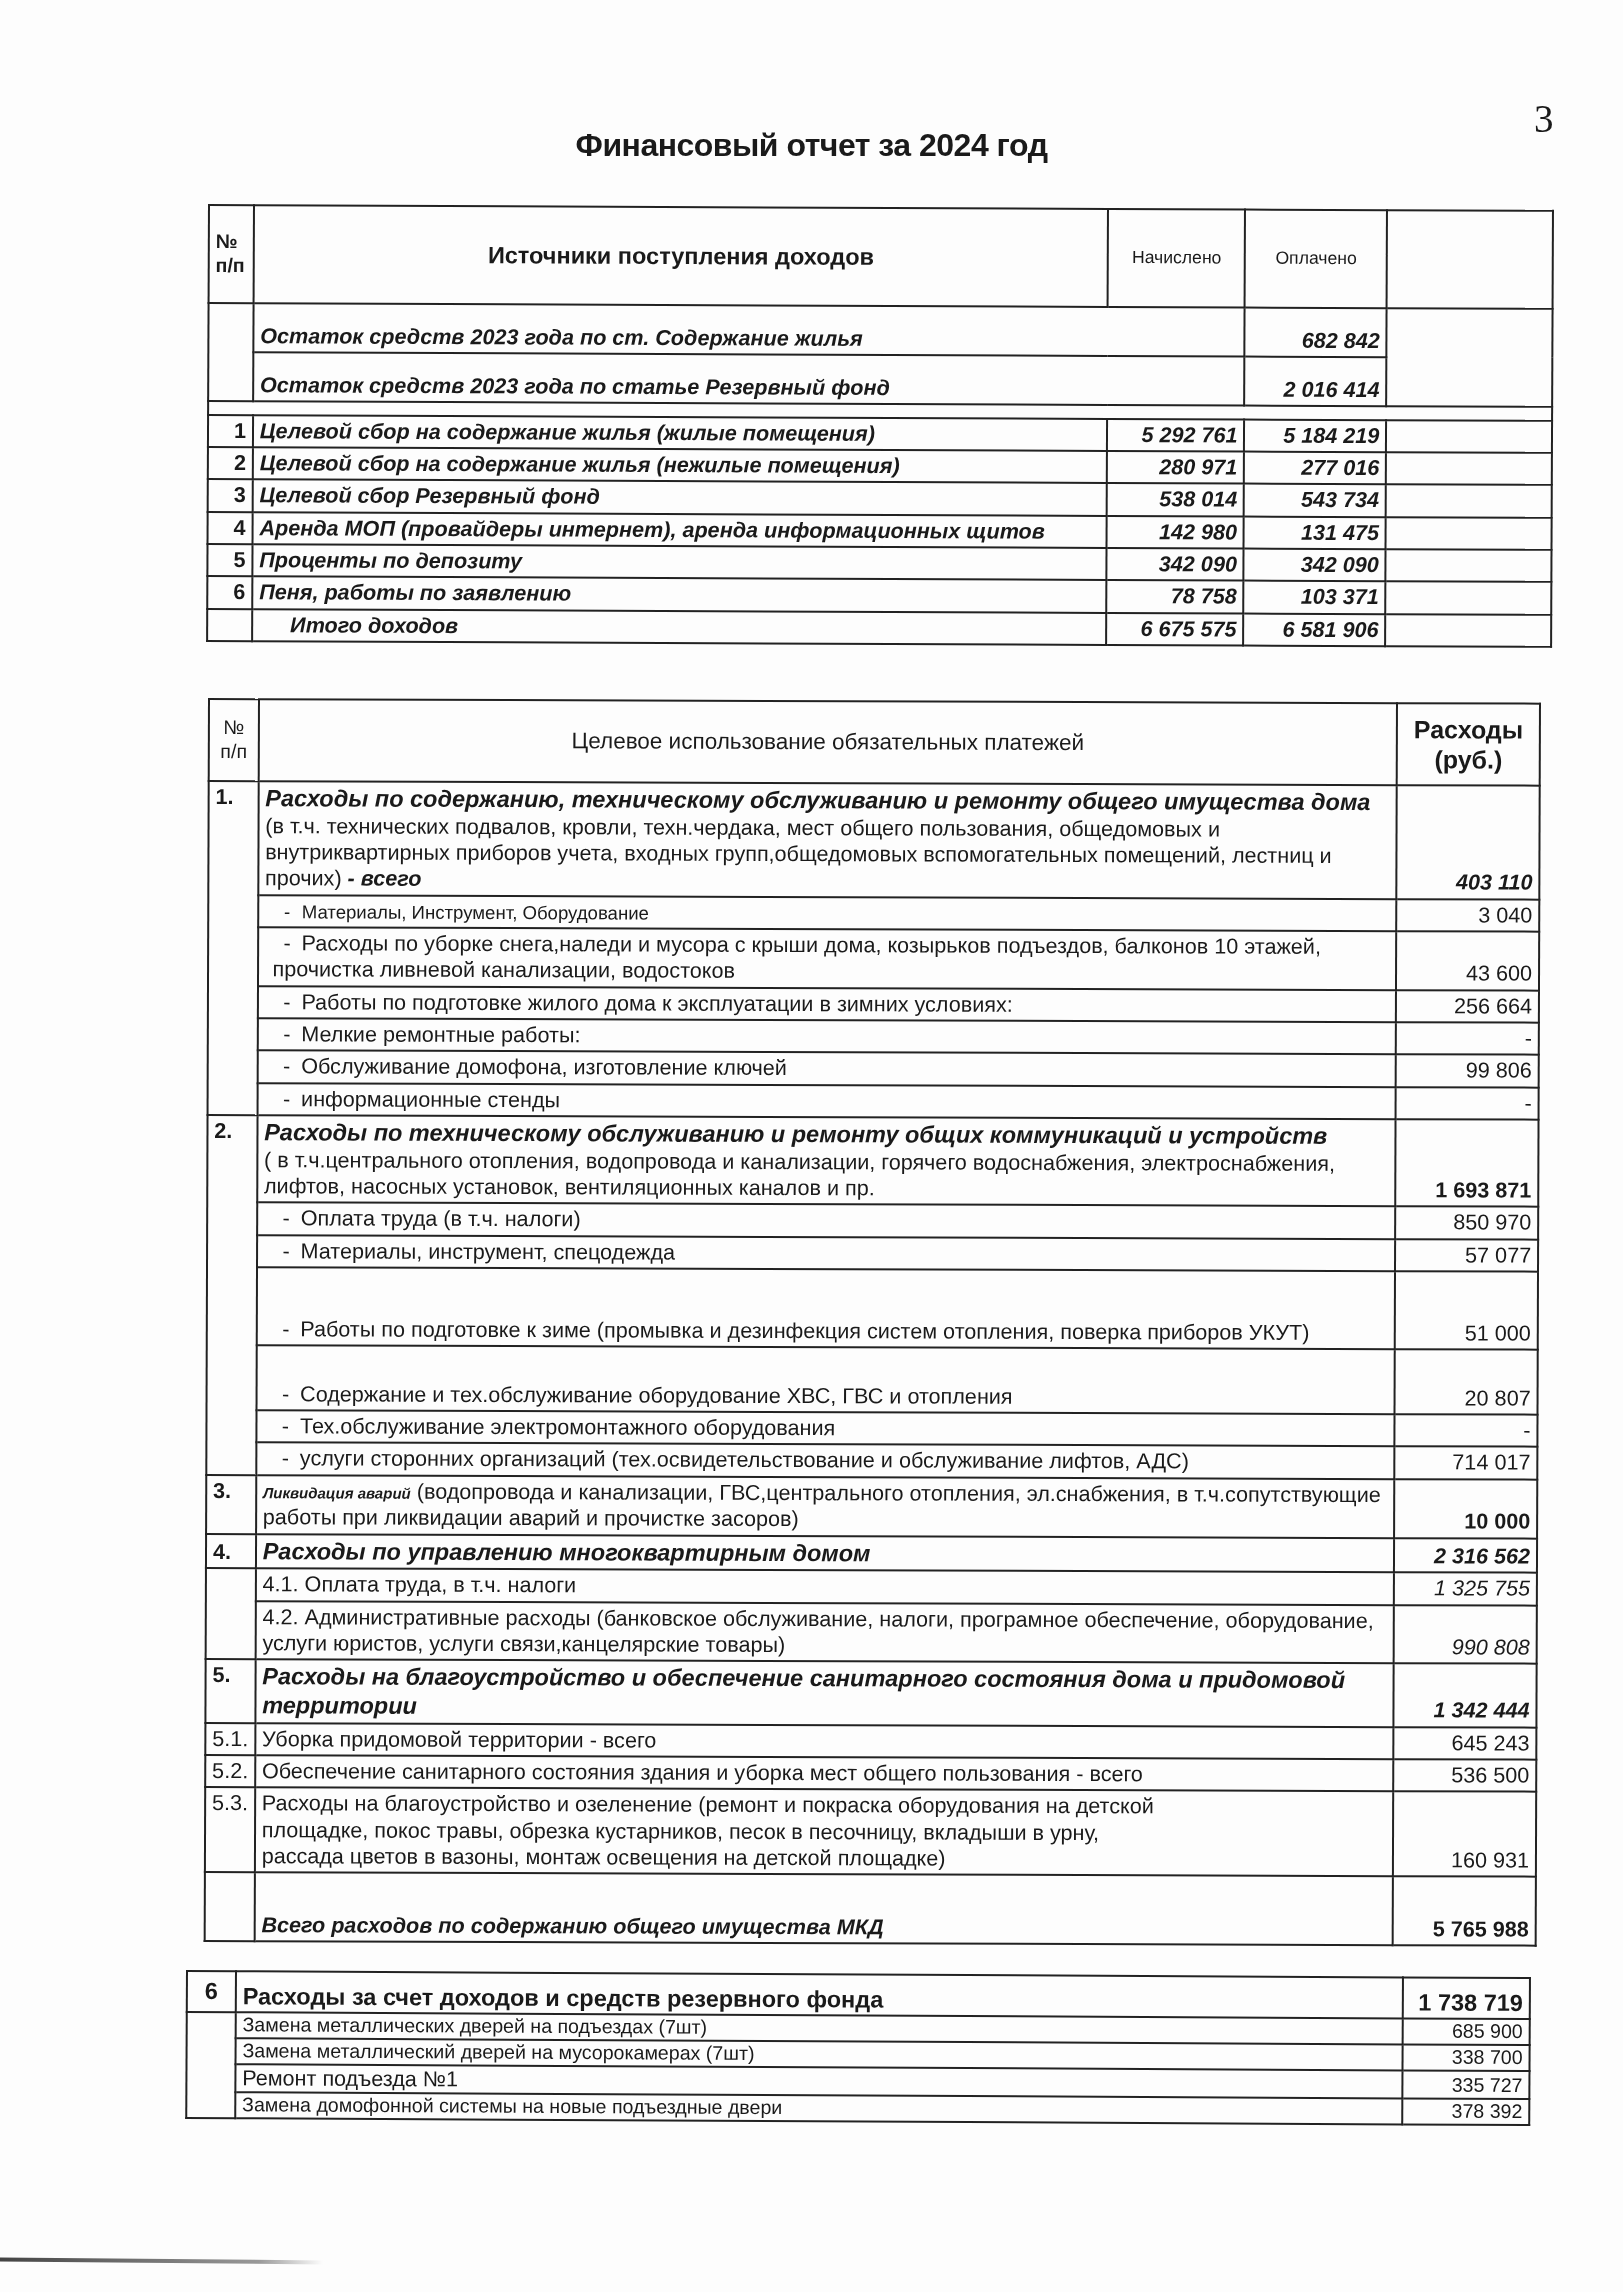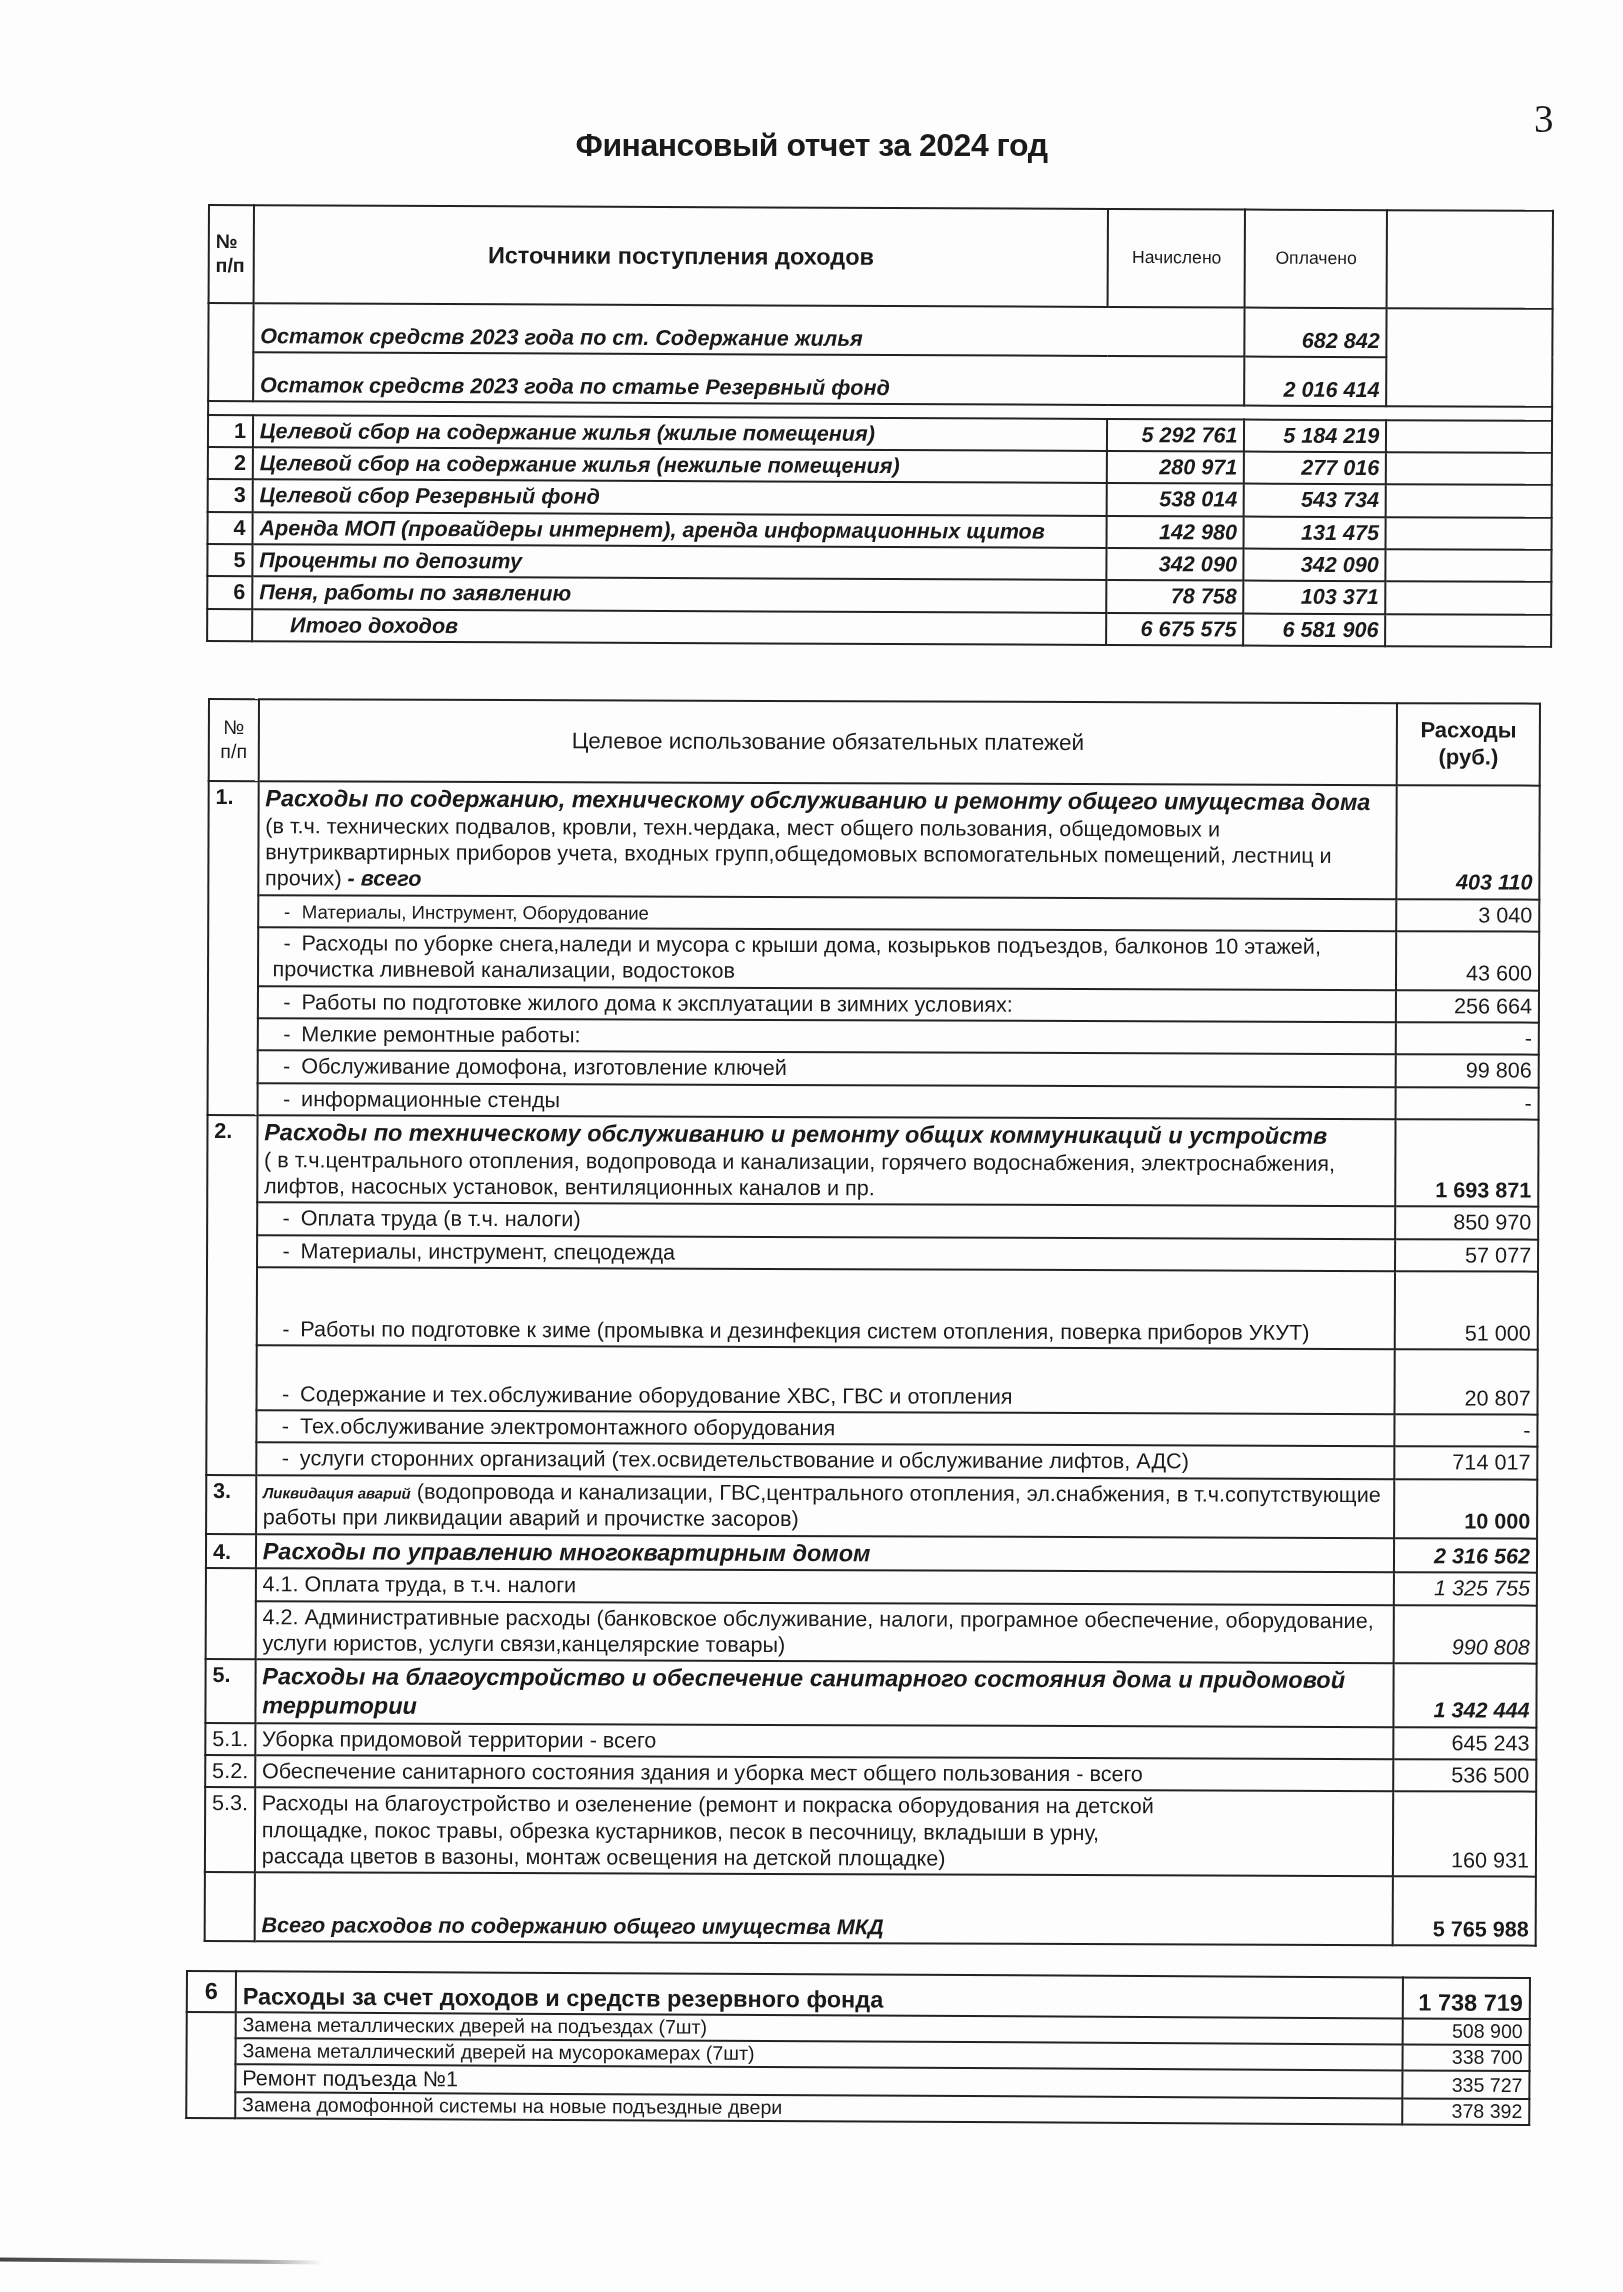--- a/index.html
+++ b/index.html
@@ -127,21 +127,21 @@
 <table id="expense">
   <colgroup>
       <col style="width:45px">
       <col style="width:1145px">
       <col style="width:143px">
     </colgroup>
   <tbody>
       <tr class="hdr">
     <td class="c" style="font-size:19.6px">№ п/п</td>
     <td class="c" style="font-size:22.5px">Целевое использование  обязательных платежей</td>
-    <td class="c b" style="font-size:22px">Расходы (руб.)</td>
+    <td class="c b" style="font-size:25px">Расходы (руб.)</td>
   </tr>
 
   <tr>
     <td rowspan="7" class="b" style="vertical-align:top">1.</td>
     <td>
       <div class="it b" style="font-size:23.5px">Расходы по содержанию, техническому обслуживанию и ремонту общего имущества дома</div>
       <span>(в т.ч. технических подвалов, кровли, техн.чердака, мест общего пользования,  общедомовых и внутриквартирных приборов учета, входных групп,общедомовых вспомогательных помещений, лестниц и прочих)</span>
       <span class="it b">- всего</span>
     </td>
     <td class="num it b">403 110</td>
@@ -265,21 +265,21 @@
     </colgroup>
   <tbody>
       <tr class="head">
     <td class="c b">6</td>
     <td class="b" style="height:41px">Расходы за счет доходов и средств резервного фонда</td>
     <td class="num b">1 738 719</td>
   </tr>
   <tr>
     <td rowspan="4"></td>
     <td>Замена металлических дверей на подъездах (7шт)</td>
-    <td class="num">508 900</td>
+    <td class="num">685 900</td>
   </tr>
   <tr>
     <td>Замена металлический дверей на мусорокамерах (7шт)</td>
     <td class="num">338 700</td>
   </tr>
   <tr>
     <td style="font-size:21.6px">Ремонт подъезда №1</td>
     <td class="num">335 727</td>
   </tr>
   <tr>

